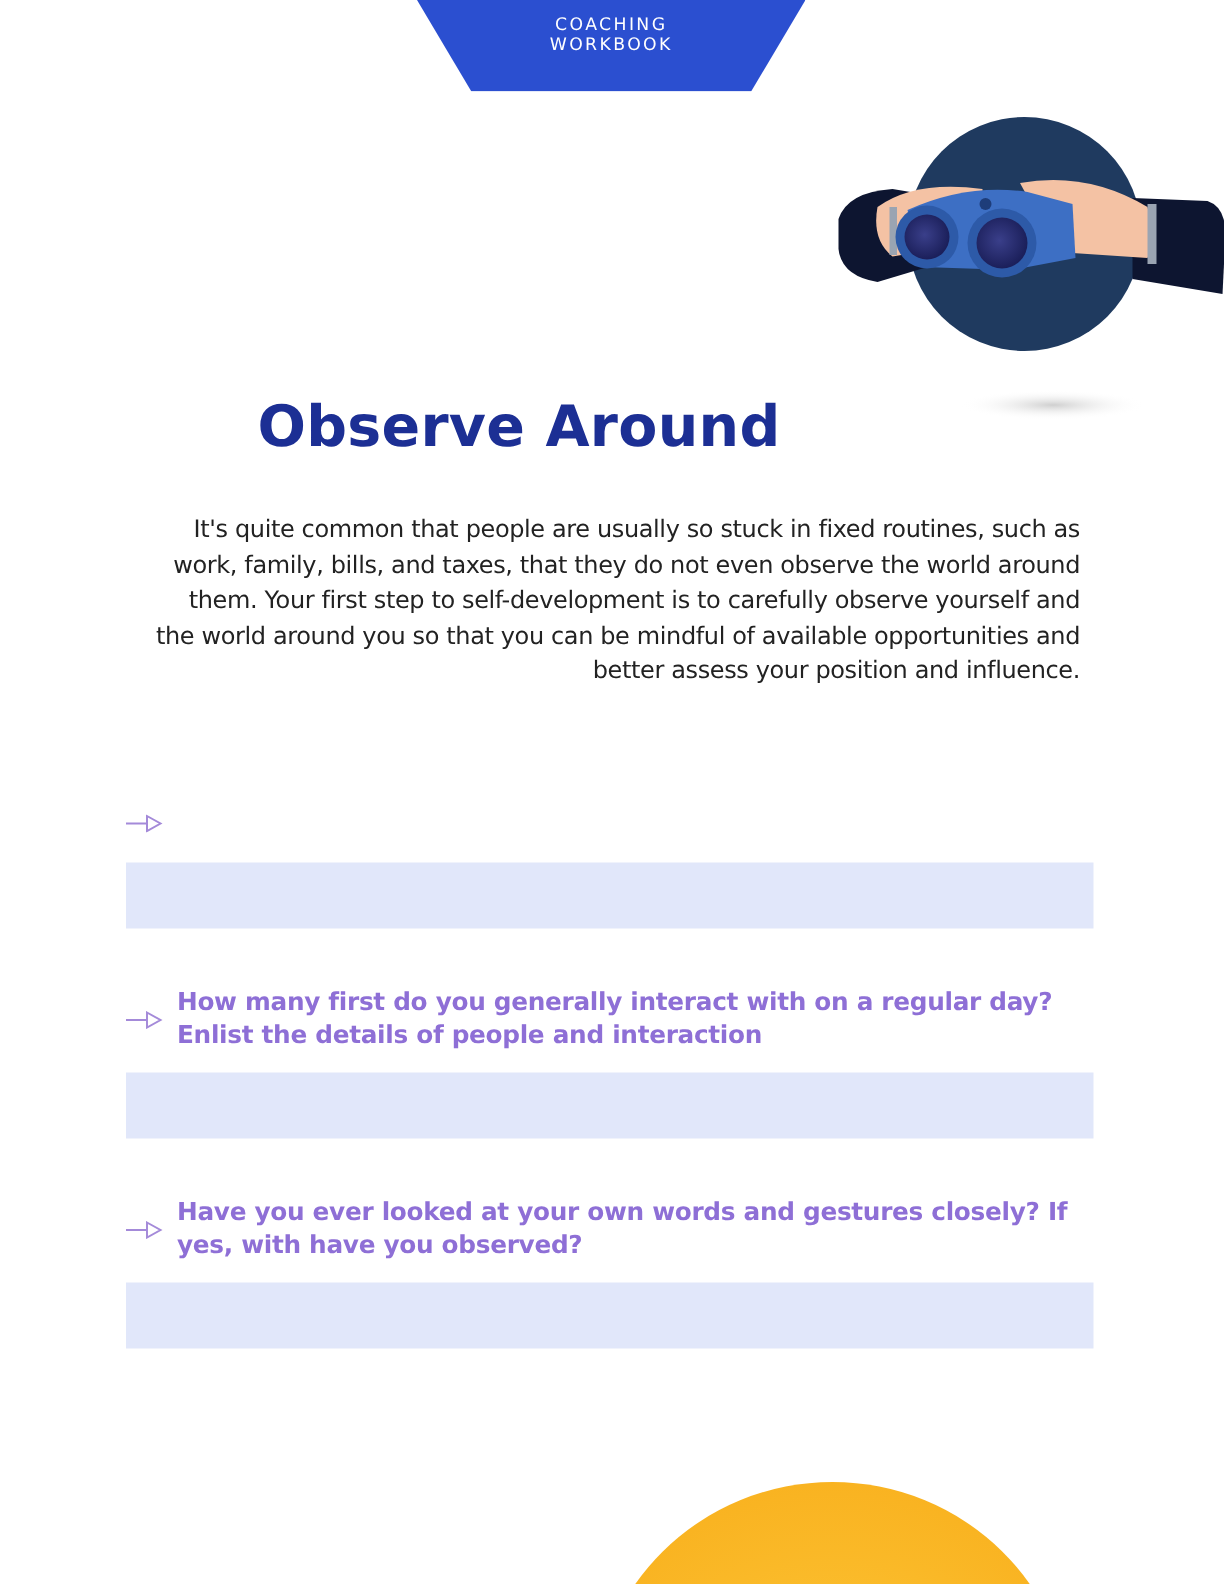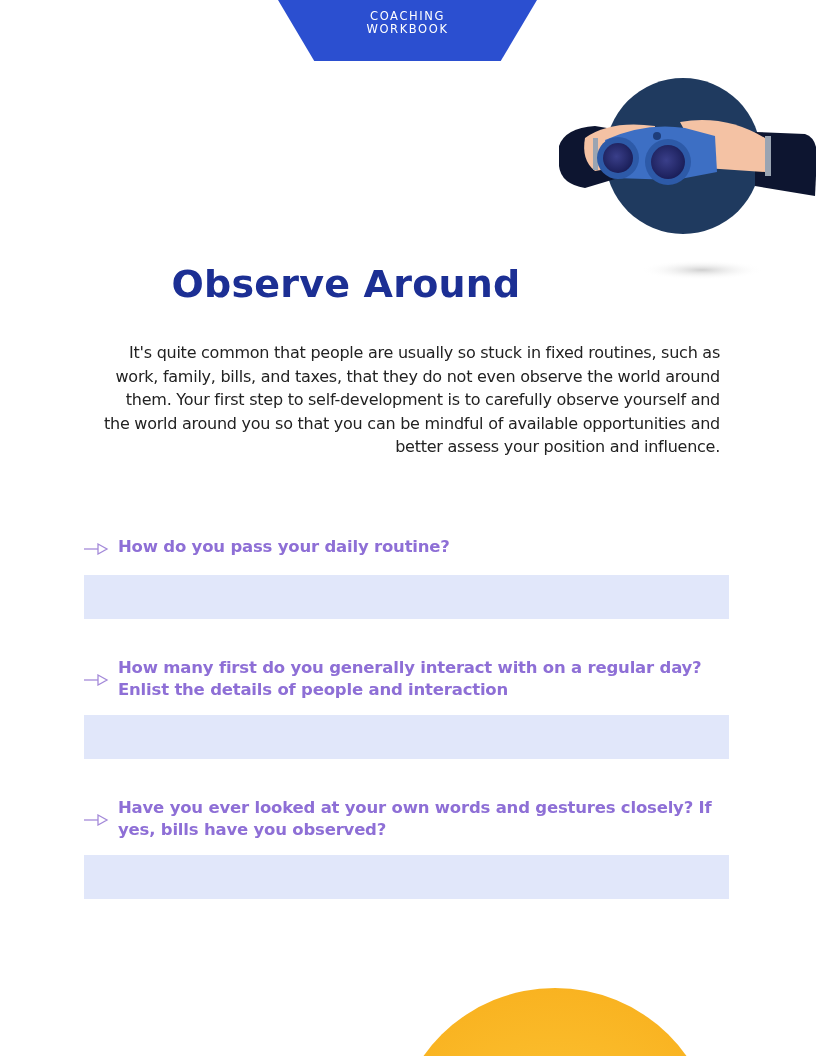--- a/index.html
+++ b/index.html
@@ -86,21 +86,20 @@
 <div class="title">Observe Around</div>
 
 <p class="intro">It's quite common that people are usually so stuck in fixed routines, such as work, family, bills, and taxes, that they do not even observe the world around them. Your first step to self-development is to carefully observe yourself and the world around you so that you can be mindful of available opportunities and better assess your position and influence.</p>
 
 <div class="question" style="top:536px;">
   <div class="q-row">
     <svg class="q-arrow" style="top:7px;" viewBox="0 0 26 12">
       <line x1="0" y1="6" x2="14" y2="6" stroke="#a48ad9" stroke-width="1.3"></line>
       <polygon points="14,1 23,6 14,11" fill="none" stroke="#a48ad9" stroke-width="1.3"></polygon>
     </svg>
-    <div class="q-text">How do you pass your daily routine?</div>
   </div>
   <div class="answer-box" style="top:39px;"></div>
 </div>
 
 <div class="question" style="top:657px;">
   <div class="q-row">
     <svg class="q-arrow" style="top:17px;" viewBox="0 0 26 12">
       <line x1="0" y1="6" x2="14" y2="6" stroke="#a48ad9" stroke-width="1.3"></line>
       <polygon points="14,1 23,6 14,11" fill="none" stroke="#a48ad9" stroke-width="1.3"></polygon>
     </svg>
@@ -108,21 +107,21 @@
   </div>
   <div class="answer-box" style="top:58px;"></div>
 </div>
 
 <div class="question" style="top:797px;">
   <div class="q-row">
     <svg class="q-arrow" style="top:17px;" viewBox="0 0 26 12">
       <line x1="0" y1="6" x2="14" y2="6" stroke="#a48ad9" stroke-width="1.3"></line>
       <polygon points="14,1 23,6 14,11" fill="none" stroke="#a48ad9" stroke-width="1.3"></polygon>
     </svg>
-    <div class="q-text">Have you ever looked at your own words and gestures closely? If yes, bills have you observed?</div>
+    <div class="q-text">Have you ever looked at your own words and gestures closely? If yes, with have you observed?</div>
   </div>
   <div class="answer-box" style="top:58px;"></div>
 </div>
 
 <svg class="sun" viewBox="0 0 320 70">
   <defs>
     <radialGradient id="sunG" cx="50%" cy="60%" r="60%">
       <stop offset="0%" stop-color="#fdc93a"></stop>
       <stop offset="100%" stop-color="#f9b321"></stop>
     </radialGradient>

